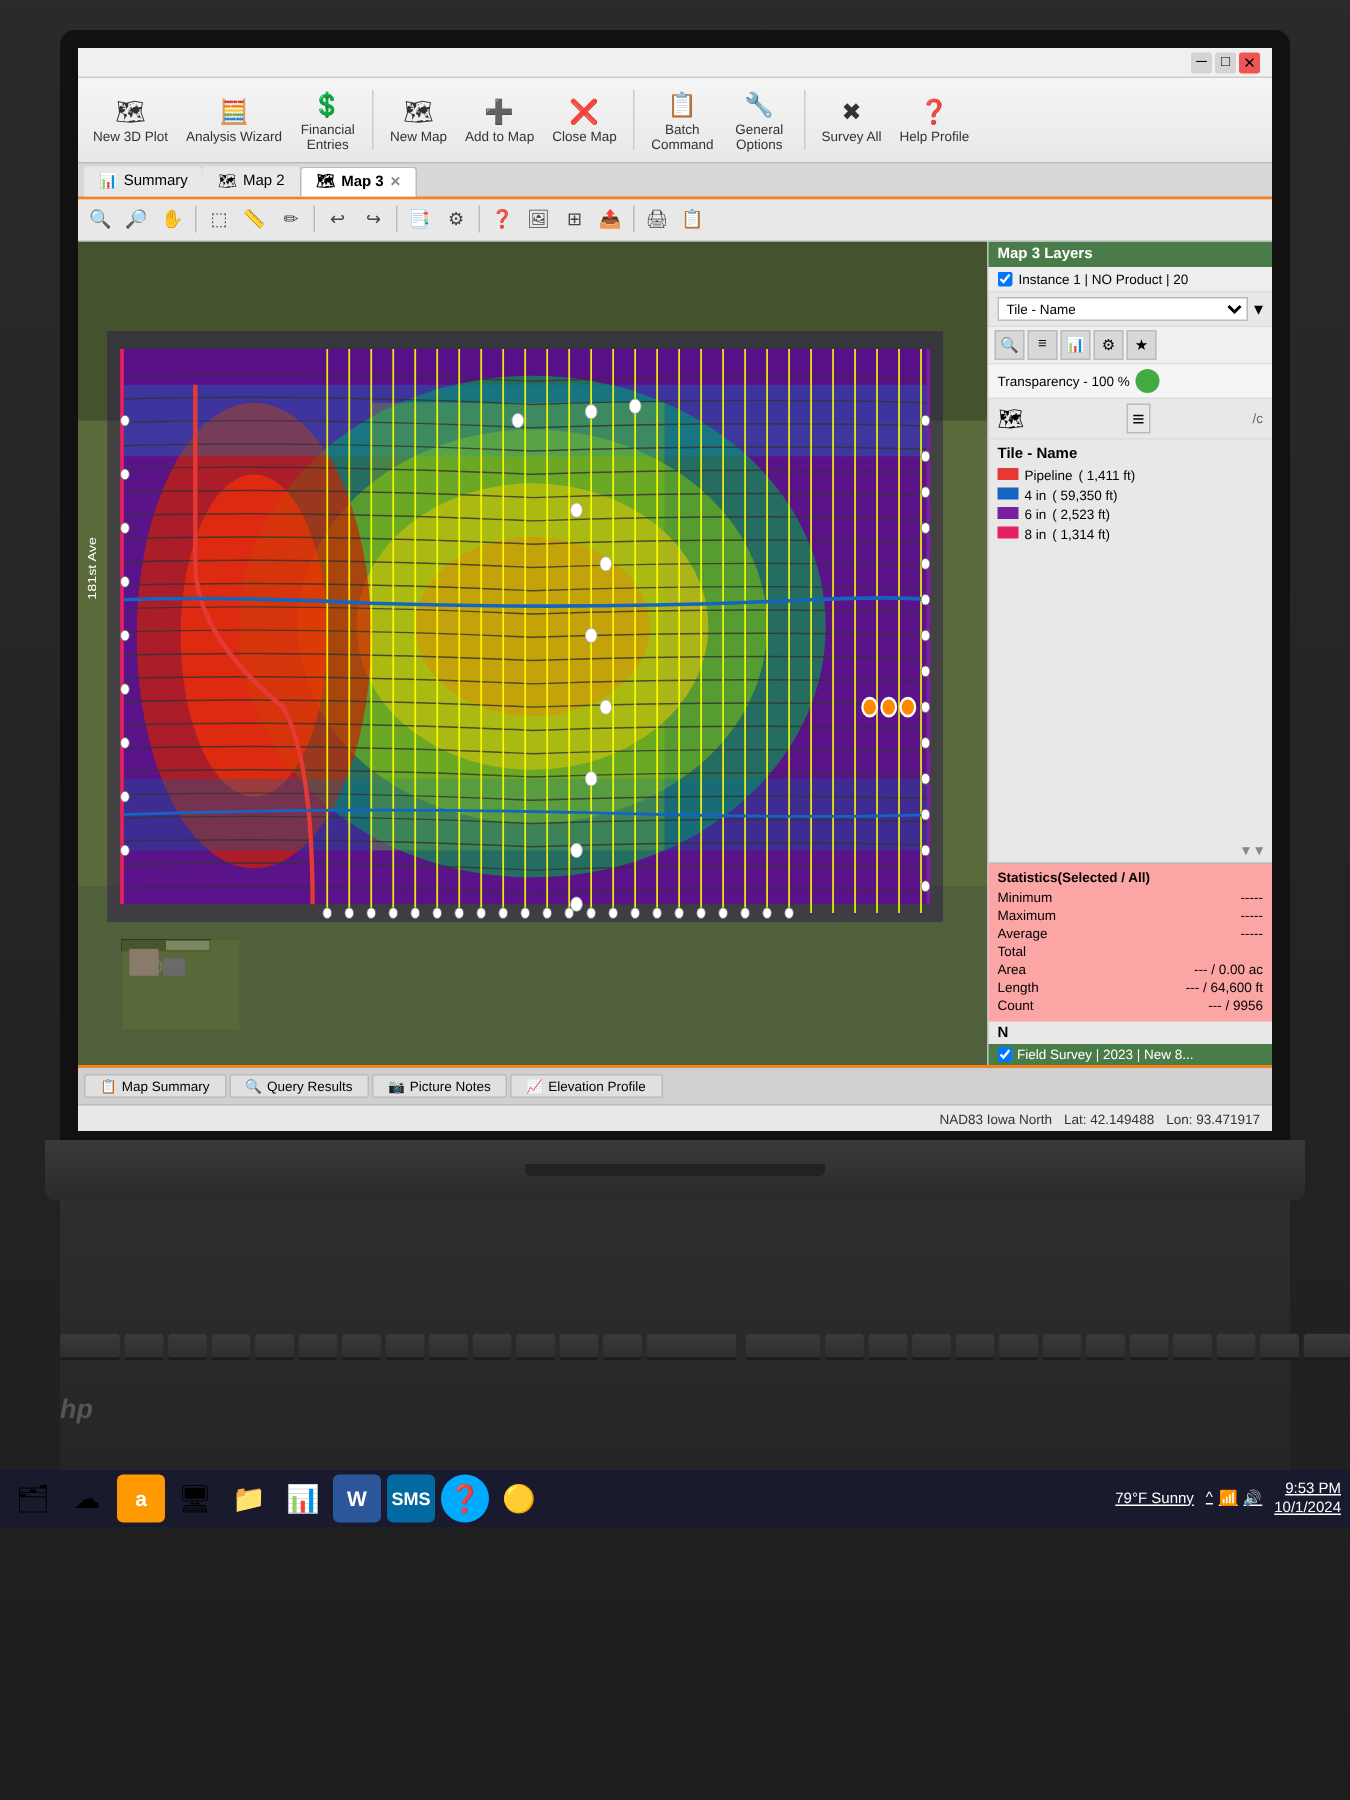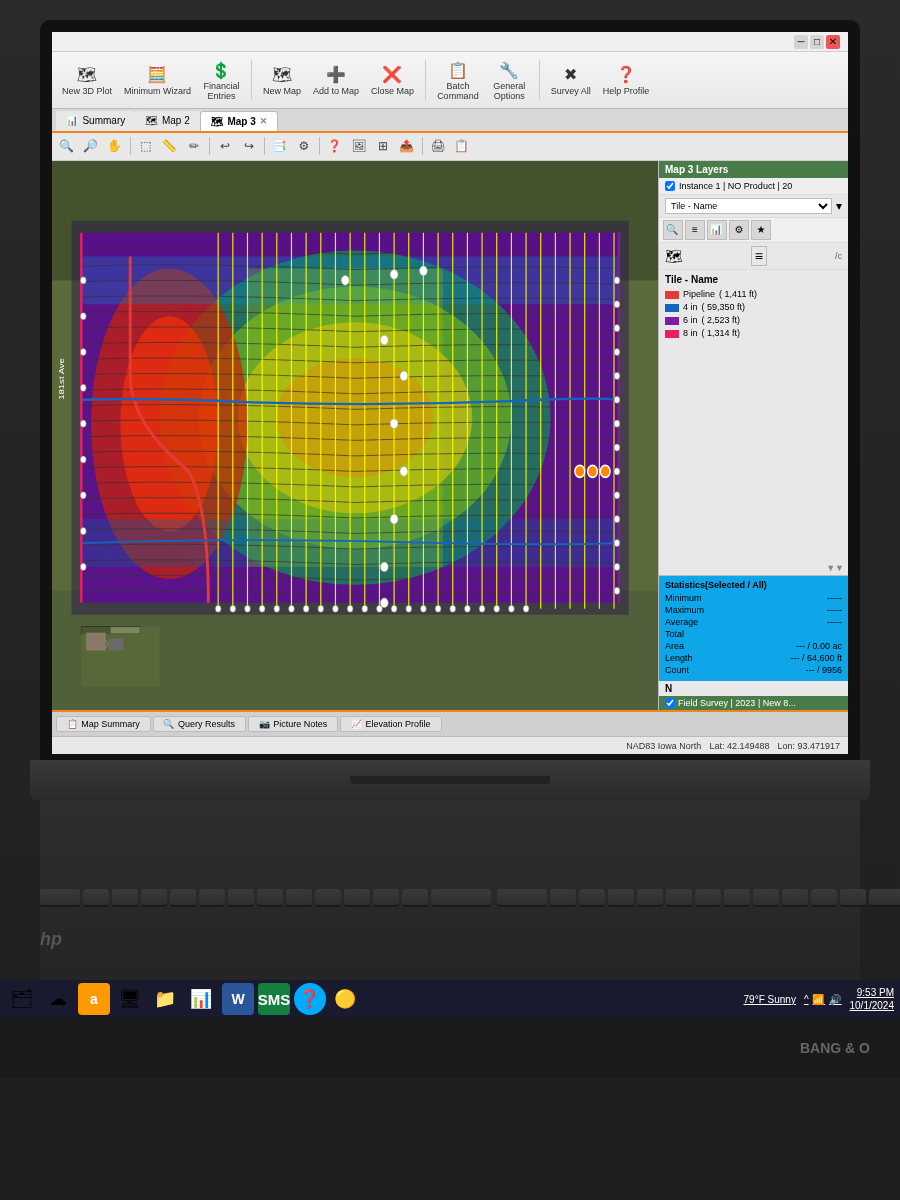--- a/index.html
+++ b/index.html
@@ -259,34 +259,34 @@
     }
 
     .legend-title {
       font-weight: bold;
       font-size: 10px;
       margin-bottom: 4px;
     }
 
     .legend-item {
       display: flex;
-      align-items: flex-end;
+      align-items: flex-start;
       gap: 4px;
       margin-bottom: 3px;
       font-size: 9px;
     }
 
     .legend-color {
       width: 14px;
       height: 8px;
       flex-shrink: 0;
     }
 
     .stats-section {
-      background: #0ea5e9;
+      background: #fca5a5;
       border-top: 1px solid #bbb;
       padding: 4px 6px;
       font-size: 9px;
     }
 
     .stats-title {
       font-weight: bold;
       margin-bottom: 3px;
     }
 
@@ -477,21 +477,21 @@
         <div class="title-bar-btn" style="background:#e55;">✕</div>
       </div>
 
       <div class="ribbon">
         <div class="ribbon-item">
           <div class="ribbon-icon">🗺</div>
           <div class="ribbon-label">New 3D Plot</div>
         </div>
         <div class="ribbon-item">
           <div class="ribbon-icon">🧮</div>
-          <div class="ribbon-label">Minimum Wizard</div>
+          <div class="ribbon-label">Analysis Wizard</div>
         </div>
         <div class="ribbon-item">
           <div class="ribbon-icon">💲</div>
           <div class="ribbon-label">Financial<br>Entries</div>
         </div>
         <div class="ribbon-separator"></div>
         <div class="ribbon-item">
           <div class="ribbon-icon">🗺</div>
           <div class="ribbon-label">New Map</div>
         </div>
@@ -780,20 +780,24 @@
           </div>
 
           <div class="panel-toolbar">
             <div class="panel-tool-btn">🔍</div>
             <div class="panel-tool-btn">≡</div>
             <div class="panel-tool-btn">📊</div>
             <div class="panel-tool-btn">⚙</div>
             <div class="panel-tool-btn">★</div>
           </div>
 
+          <div class="transparency-row">
+            <span>Transparency - 100 %</span>
+            <div style="width:16px; height:16px; background:#44aa44; border-radius:50%;"></div>
+          </div>
 
           <div class="panel-row" style="justify-content:space-between;">
             <div style="font-size:14px;">🗺</div>
             <div style="font-size:14px; border:1px solid #bbb; padding:1px 3px;">≡</div>
             <span style="font-size:9px; color:#666;">/c</span>
           </div>
 
           <div class="legend-section">
             <div class="legend-title">Tile - Name</div>
 
@@ -963,34 +967,31 @@
   </div>
 
   <div class="taskbar">
     <div class="taskbar-icon">🗂</div>
     <div class="taskbar-icon">☁</div>
     <div class="taskbar-icon" style="background:#ff9900; border-radius:4px; color:white; font-weight:bold; font-size:14px;">a</div>
     <div class="taskbar-icon">🖥</div>
     <div class="taskbar-icon">📁</div>
     <div class="taskbar-icon" style="color:#1d6f42; font-weight:bold;">📊</div>
     <div class="taskbar-icon" style="background:#2b579a; border-radius:4px; color:white; font-weight:bold; font-size:14px;">W</div>
-    <div class="taskbar-icon" style="background:#15803d; border-radius:4px; color:white; font-weight:bold; font-size:15px;">SMS</div>
+    <div class="taskbar-icon" style="background:#0369a1; border-radius:4px; color:white; font-weight:bold; font-size:12px;">SMS</div>
     <div class="taskbar-icon" style="background:#00aaff; border-radius:50%; color:white; font-weight:bold;">❓</div>
     <div class="taskbar-icon">🟡</div>
     <div class="taskbar-right">
       <span>79°F  Sunny</span>
       <div style="display:flex; gap:4px;">
         <span>^</span>
         <span>📶</span>
         <span>🔊</span>
       </div>
       <div class="taskbar-clock">
         <div>9:53 PM</div>
         <div>10/1/2024</div>
       </div>
     </div>
   </div>
 
-  <div class="bottom-brand">
-    <span class="brand-text">BANG &amp; O</span>
-  </div>
 
 </div>
 
 </body></html>

